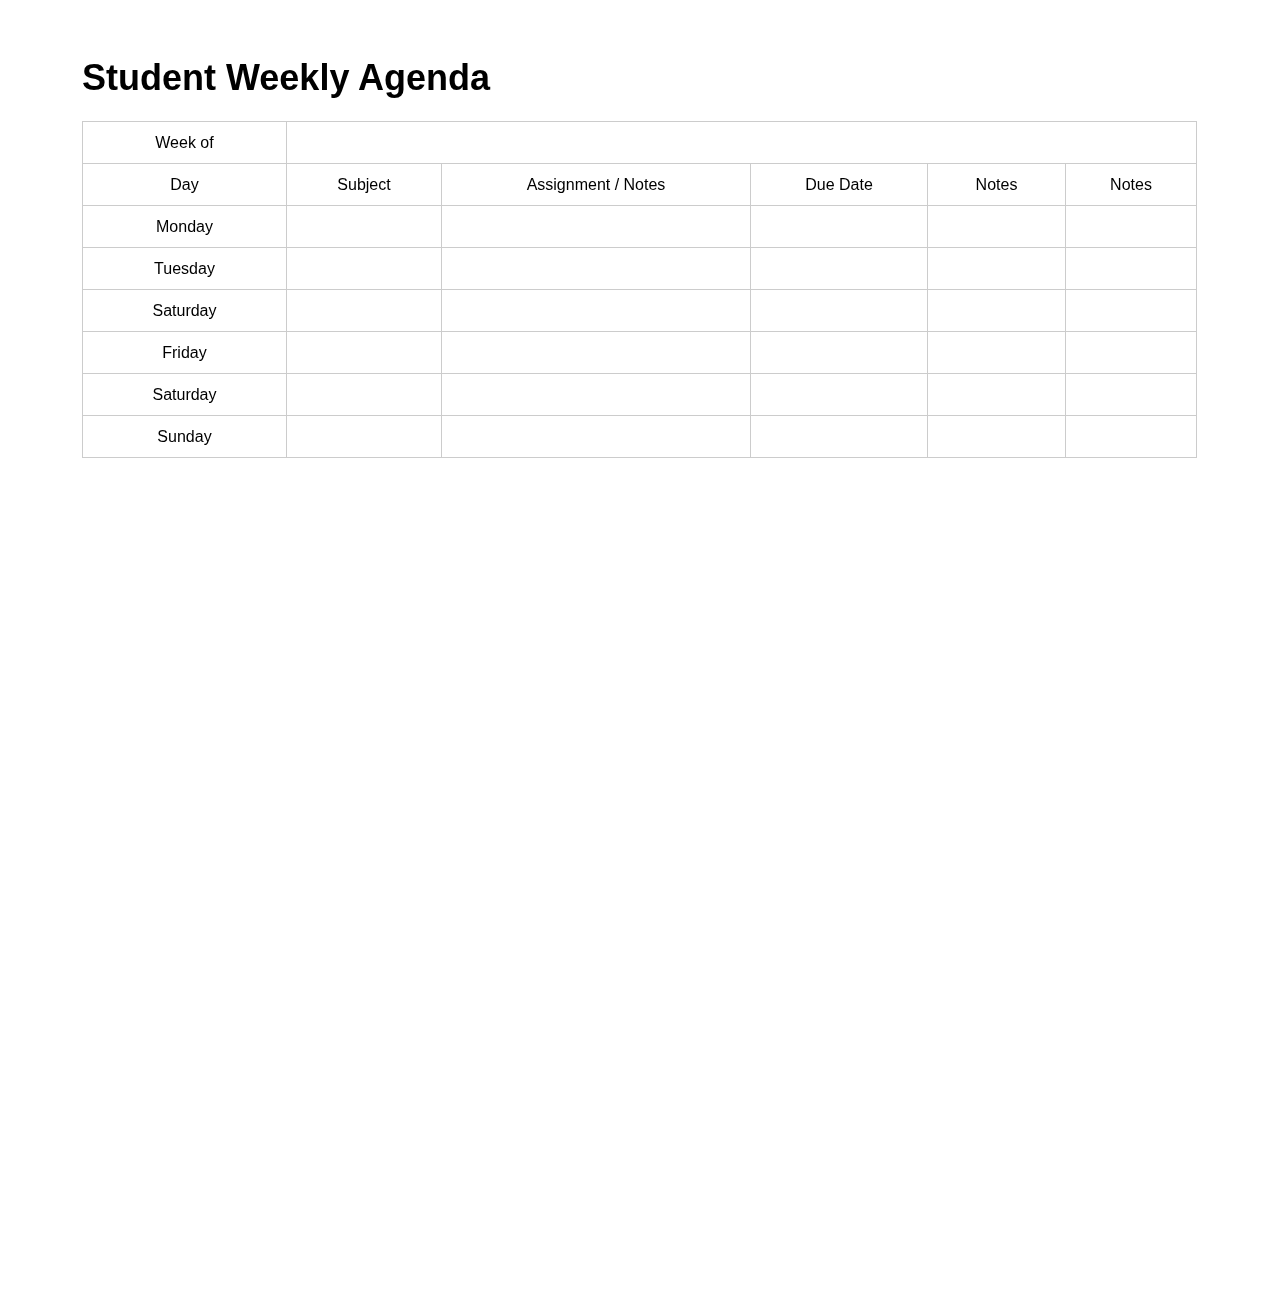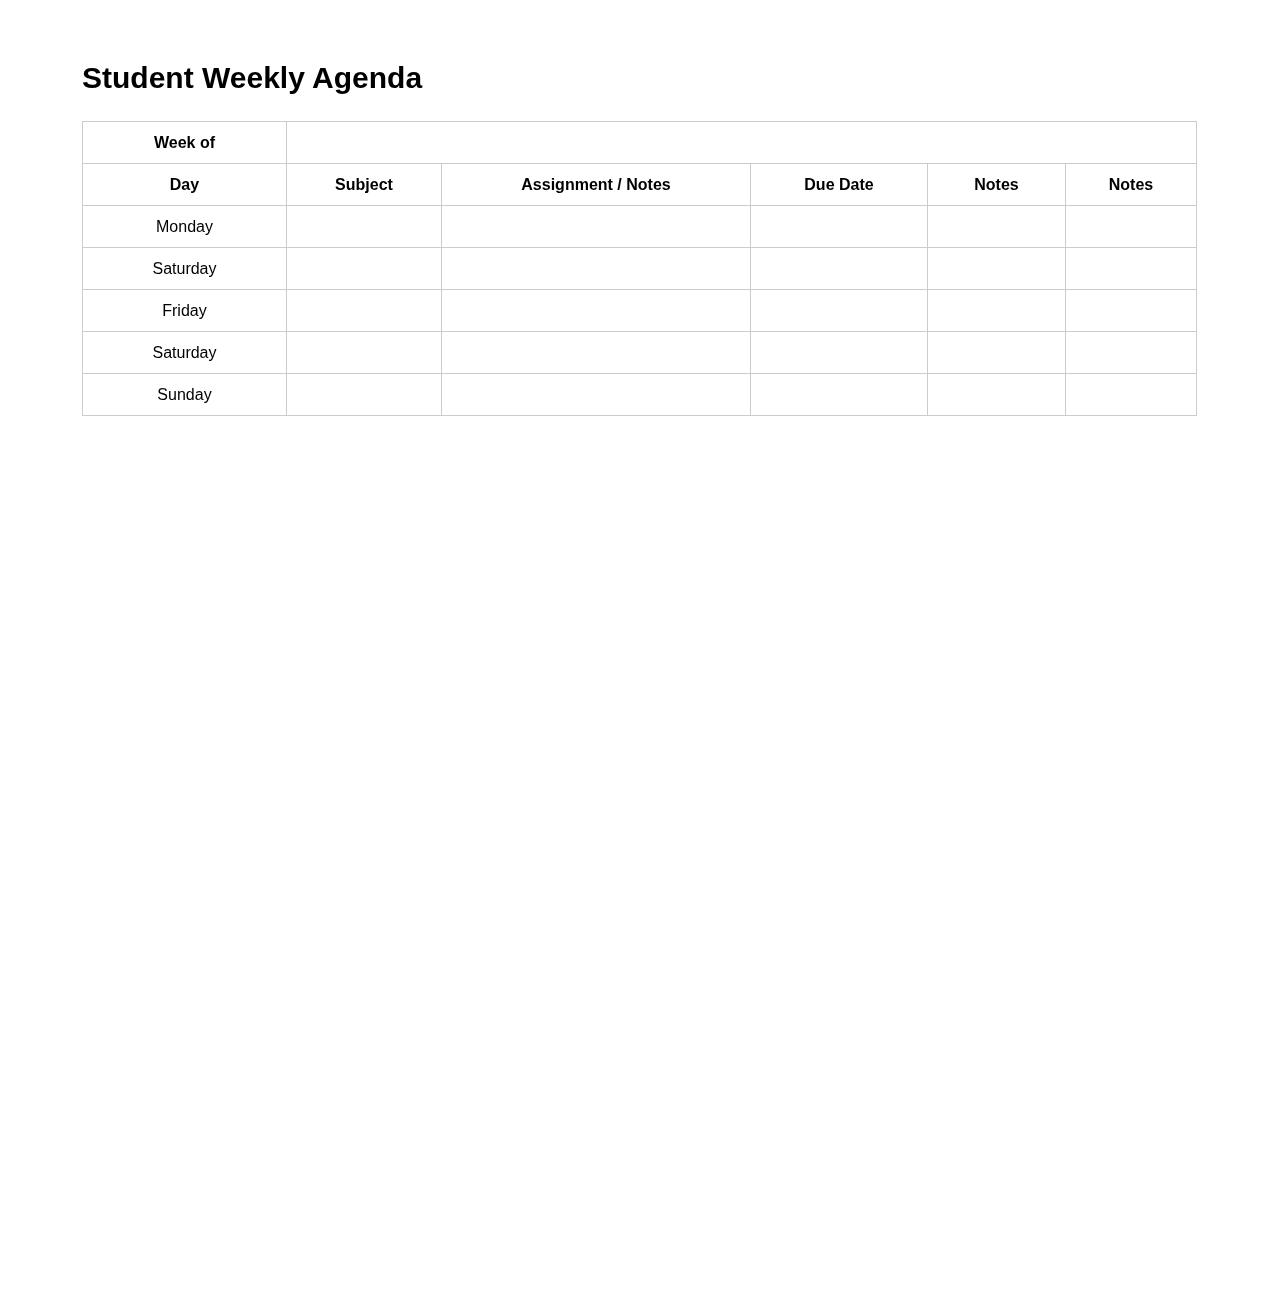--- a/index.html
+++ b/index.html
@@ -1,20 +1,20 @@
 <!DOCTYPE html>
 <html><head>
 <meta charset="utf-8">
 <style>
   html, body { margin: 0; padding: 0; background: #ffffff; }
   body { width: 1278px; height: 1300px; font-family: "Liberation Sans", sans-serif; color: #000; position: relative; }
-  h1 { position: absolute; left: 82px; top: 58px; margin: 0; font-size: 30px; font-weight: bold; line-height: 40px; }
+  h1 { position: absolute; left: 82px; top: 58px; margin: 0; font-size: 36px; font-weight: bold; line-height: 40px; }
   table { position: absolute; left: 82px; top: 121px; border-collapse: collapse; table-layout: fixed; width: 1114px; }
   td, th { border: 1px solid #cccccc; height: 42px; padding: 0 12px; font-size: 16px; text-align: center; vertical-align: middle; box-sizing: border-box; }
-  th { font-weight: bold; }
+  th { font-weight: normal; }
   th.weekof { text-align: center; }
 </style>
 </head>
 <body>
 
 <h1>Student Weekly Agenda</h1>
 
 <table>
   <colgroup>
     <col style="width:204px">
@@ -32,20 +32,28 @@
   <tr>
     <th>Day</th>
     <th>Subject</th>
     <th>Assignment / Notes</th>
     <th>Due Date</th>
     <th>Notes</th>
     <th>Notes</th>
   </tr>
   <tr>
     <td>Monday</td>
+    <td></td>
+        <td></td>
+        <td></td>
+        <td></td>
+        <td></td>
+  </tr>
+  <tr>
+    <td>Tuesday</td>
     <td></td>
         <td></td>
         <td></td>
         <td></td>
         <td></td>
   </tr>
   <tr>
     <td>Saturday</td>
     <td></td>
         <td></td>

